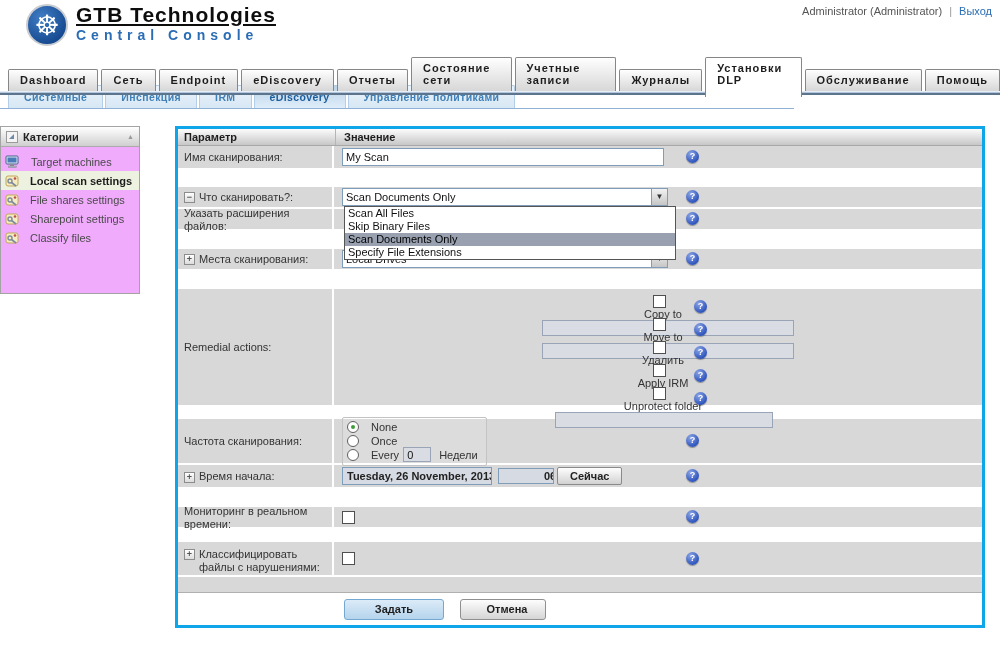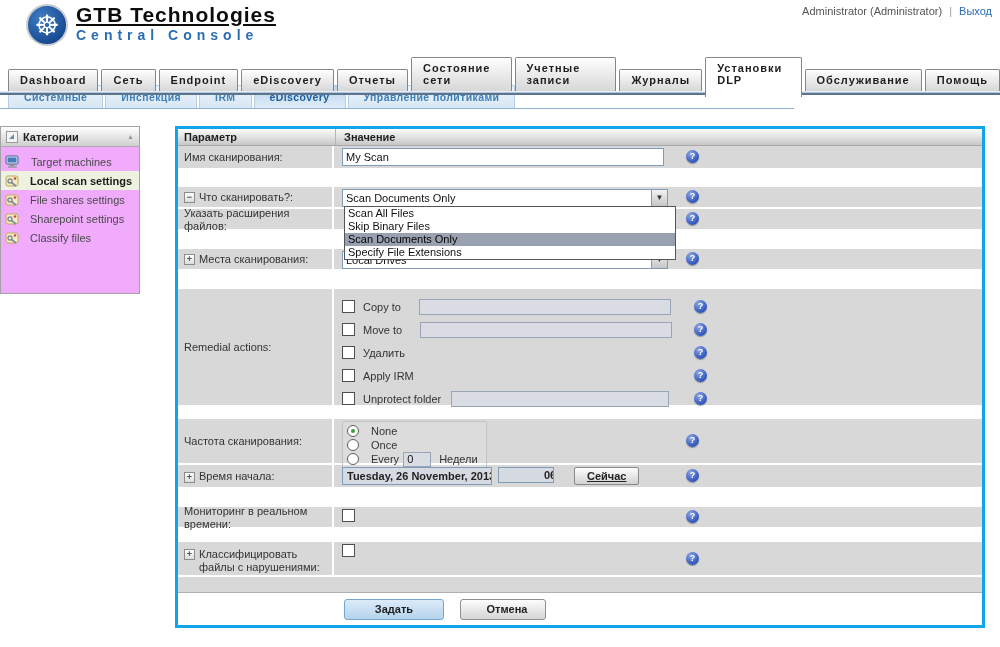--- a/index.html
+++ b/index.html
@@ -42,55 +42,55 @@
 
   
   .panel { position:absolute; left:175px; top:126px; width:810px; border:3px solid #0ea5e9; background:#fff; }
   .thead { height:17px; display:flex; background:linear-gradient(#fcfcfc,#c7c7c7); border-bottom:1px solid #a8a8a8; font-size:11px; font-weight:bold; color:#1d1d1d; }
   .thead .c1 { width:158px; padding:2px 0 0 6px; border-right:1px solid #b5b5b5; }
   .thead .c2 { padding:2px 0 0 8px; }
 
   .frow { display:flex; background:#d8d8d8; border-bottom:2px solid #fff; }
   .fl { width:156px; border-right:2px solid #fff; padding:4px 4px 3px 6px; font-size:11px; color:#333; display:flex; align-items:flex-start; line-height:13px; }
   .fl.center { align-items:center; }
-  .fv { flex:1; position:relative; padding:2px 6px 2px 8px; display:flex; align-items:flex-start; }
+  .fv { flex:1; position:relative; padding:2px 6px 2px 8px; display:flex; align-items:center; }
   .sprow { background:#fff; }
 
   .exp { width:11px; height:11px; flex:none; border:1px solid #8c8c8c; background:linear-gradient(#ffffff,#dcdcdc); font-size:9px; line-height:9px; text-align:center; color:#555; margin-right:4px; margin-top:1px; cursor:pointer; font-weight:bold; }
 
   .txtinput { width:322px; height:18px; border:1px solid #7f9db9; background:#fff; font-size:11px; font-family:"Liberation Sans",sans-serif; padding:1px 3px; color:#111; }
 
   .selbox { width:326px; height:18px; border:1px solid #7f9db9; background:#fff; display:flex; align-items:center; cursor:pointer; }
   .selbox .seltext { flex:1; font-size:11px; color:#111; padding-left:3px; white-space:nowrap; overflow:hidden; }
   .selbox .selarrow { width:16px; height:16px; background:linear-gradient(#f2f2f2,#c6c6c6); border-left:1px solid #7f9db9; text-align:center; font-size:8px; line-height:16px; color:#333; flex:none; }
 
   .ddlist { position:absolute; left:166px; top:77px; width:332px; background:#fff; border:1px solid #555; z-index:20; }
   .dditem { font-size:11px; color:#111; padding:0 3px; height:13px; line-height:13px; cursor:pointer; white-space:nowrap; }
   .dditem.sel { background:#99a1b1; color:#000; }
 
   .help { position:absolute; left:352px; top:50%; margin-top:-7px; width:13px; height:13px; border-radius:50%; background:radial-gradient(circle at 35% 28%, #8aa4e4, #2e54bd 72%); color:#fff; font-size:9px; font-weight:bold; text-align:center; line-height:13px; cursor:pointer; box-shadow:0 1px 1px rgba(0,0,0,.35); }
 
   .cbx { width:13px; height:13px; border:1px solid #4f4f4f; background:#fff; flex:none; cursor:pointer; }
-  .remline { position:relative; height:23px; display:flex; align-items:center; }
+  .remline { position:relative; height:23px; display:flex; align-items:center;flex-direction:column; }
   .remline .cbl { font-size:11px; color:#333; margin-left:8px; }
   .rem-input { height:16px; background:#d9dce3; border:1px solid #99a5b6; margin-left:10px; }
   .rem-input.w1 { width:252px; margin-left:18px; }
   .rem-input.w3 { width:218px; margin-left:10px; }
 
   .radio-box { border:1px solid #c3c3c3; border-radius:2px; padding:2px 8px 3px 4px; background:rgba(255,255,255,.12); }
   .radline { display:flex; align-items:center; height:14px; }
   .rad { width:12px; height:12px; border-radius:50%; border:1px solid #5f5f5f; background:#fff; position:relative; flex:none; cursor:pointer; }
   .rad.on::after { content:""; position:absolute; left:3px; top:3px; width:4px; height:4px; border-radius:50%; background:#3f9e38; }
   .radl { font-size:11px; color:#333; margin-left:12px; }
   .numinput { width:28px; height:15px; background:#d9dce3; border:1px solid #99a5b6; font-size:11px; font-family:"Liberation Sans",sans-serif; text-align:left; padding-left:3px; margin-left:4px; color:#111; }
   .sufl { font-size:11px; color:#333; margin-left:8px; }
 
   .dateinput { width:150px; height:18px; background:#d6dae2; border:1px solid #7f9db9; font-size:11px; font-weight:bold; font-family:"Liberation Sans",sans-serif; color:#222; padding-left:4px; }
   .timeinput { width:56px; height:16px; background:#d6dae2; border:1px solid #7f9db9; font-size:11px; font-weight:bold; font-family:"Liberation Sans",sans-serif; color:#222; text-align:center; margin-left:6px;padding-left:45px; }
-  .nowbtn { height:18px; margin-left:20px; padding:0 12px; background:linear-gradient(#fdfdfd,#d2d2d2); border:1px solid #8a8a8a; border-radius:2px; font-size:11px; font-weight:bold; color:#222; cursor:pointer; font-family:"Liberation Sans",sans-serif;text-decoration:underline; }
+  .nowbtn { height:18px; margin-left:3px; padding:0 12px; background:linear-gradient(#fdfdfd,#d2d2d2); border:1px solid #8a8a8a; border-radius:2px; font-size:11px; font-weight:bold; color:#222; cursor:pointer; font-family:"Liberation Sans",sans-serif; }
 
   .graystrip { height:16px; background:#d8d8d8; border-bottom:1px solid #b0b0b0; }
   .btnrow { height:32px; background:#fff; display:flex; align-items:center; padding-left:166px; }
   .btn-submit { width:100px; height:21px; background:linear-gradient(#dcebf8,#b5d4ec); border:1px solid #74a8d0; border-radius:3px; font-size:11px; font-weight:bold; color:#1e1e1e; cursor:pointer; font-family:"Liberation Sans",sans-serif; }
   .btn-cancel { width:86px; height:21px; margin-left:16px; background:linear-gradient(#fdfdfd,#d5d5d5); border:1px solid #8f8f8f; border-radius:3px; font-size:11px; font-weight:bold; color:#1e1e1e; cursor:pointer; font-family:"Liberation Sans",sans-serif;padding-left:8px; }
 </style>
 </head>
 <body>
 
 <div class="hdr">

